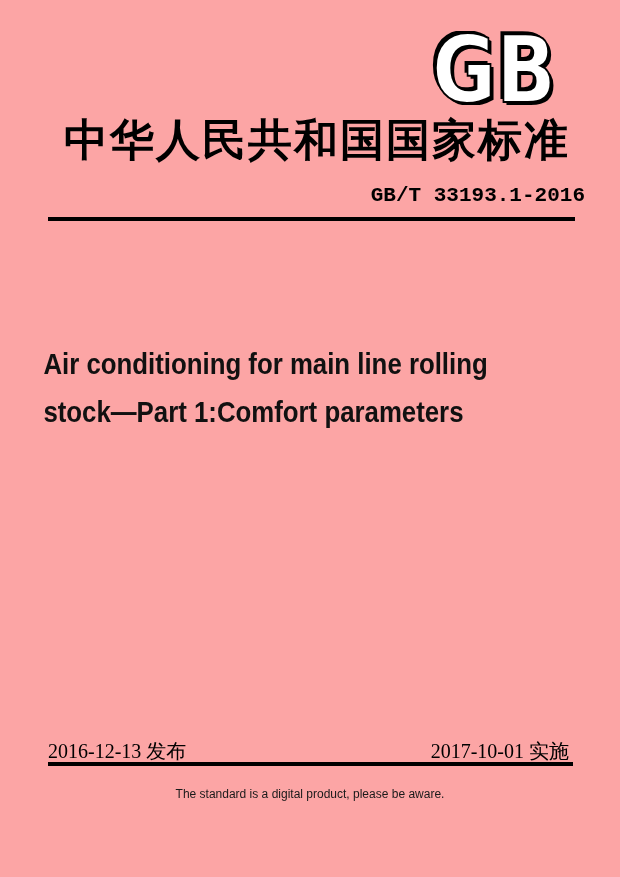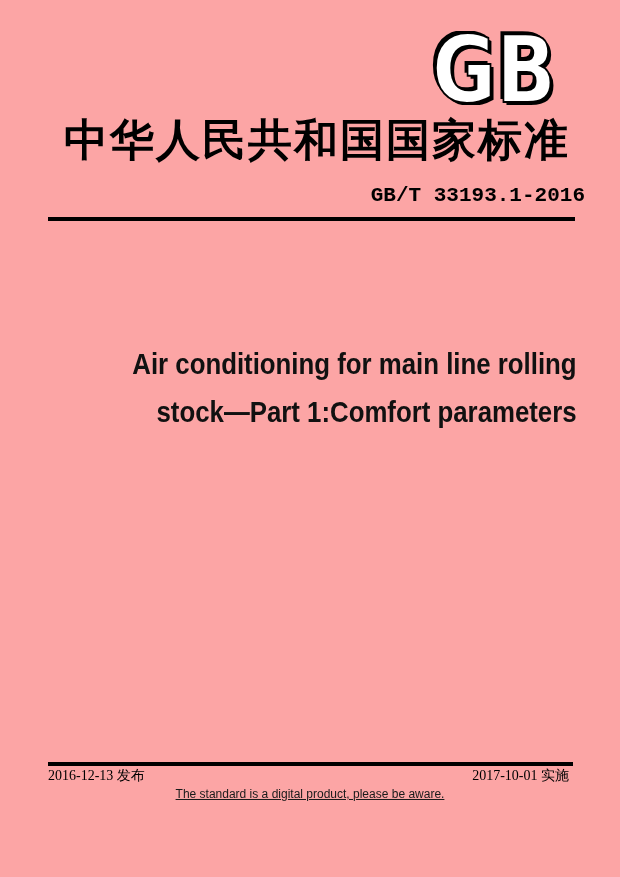--- a/index.html
+++ b/index.html
@@ -70,57 +70,56 @@
     left: 48px;
     width: 525px;
   }
 
   
   .doc-title {
     position: absolute;
     top: 340px;
     left: 0;
     width: 620px;
-    text-align: right;
+    text-align: left;
     font-weight: bold;
     font-size: 30px;
     line-height: 48px;
     color: #111;
   }
   .doc-title .t-line {
     transform: scaleX(0.86);
     transform-origin: 50% 50%;
     white-space: nowrap;
   }
 
   
   .pub-row {
     position: absolute;
-    top: 766px;
+    top: 741px;
     left: 48px;
     width: 521px;
     display: flex;
     justify-content: space-between;
     font-family: "Liberation Serif", serif;
-    font-size: 14px;
+    font-size: 20px;
     line-height: 20px;
   }
 
   
   .footer-note {
     position: absolute;
     top: 787px;
     left: 0;
     width: 620px;
     text-align: center;
     font-size: 12px;
     line-height: 14px;
     color: #1a1a1a;
     font-family: "Liberation Sans", sans-serif;
-    text-decoration: underline;
   }
 </style>
 </head>
 <body>
 
 <div class="page">
 
   <svg class="gb-logo" viewBox="0 0 135 74" width="135" height="74" aria-hidden="true">
     <g font-family="'DejaVu Sans', sans-serif" font-weight="bold" font-size="92" text-anchor="middle">
       <text x="61" y="68" fill="#000" textLength="124" lengthAdjust="spacingAndGlyphs">GB</text>

